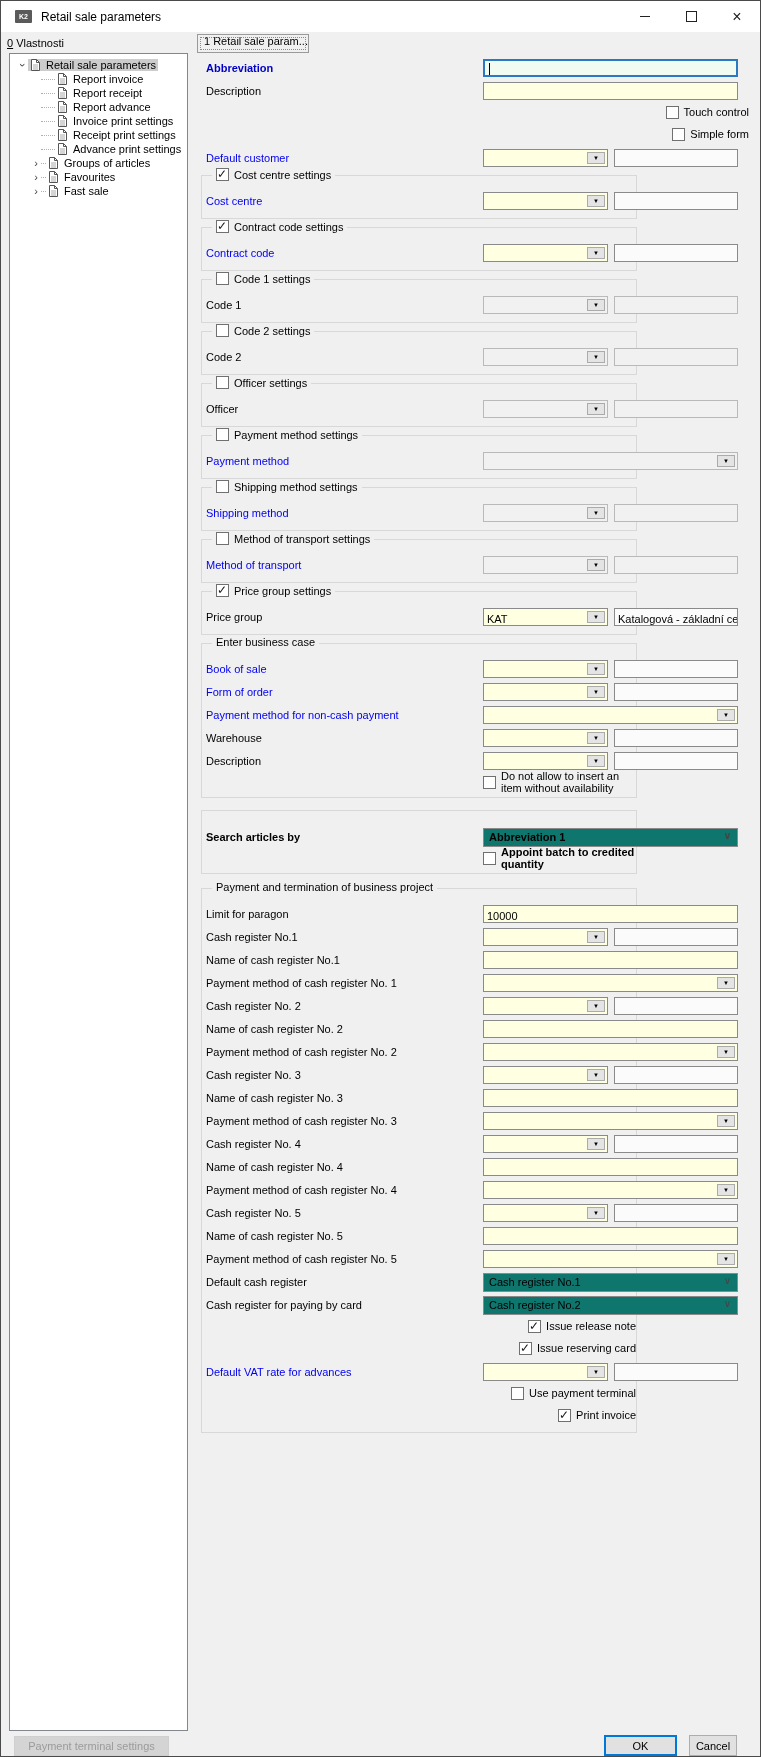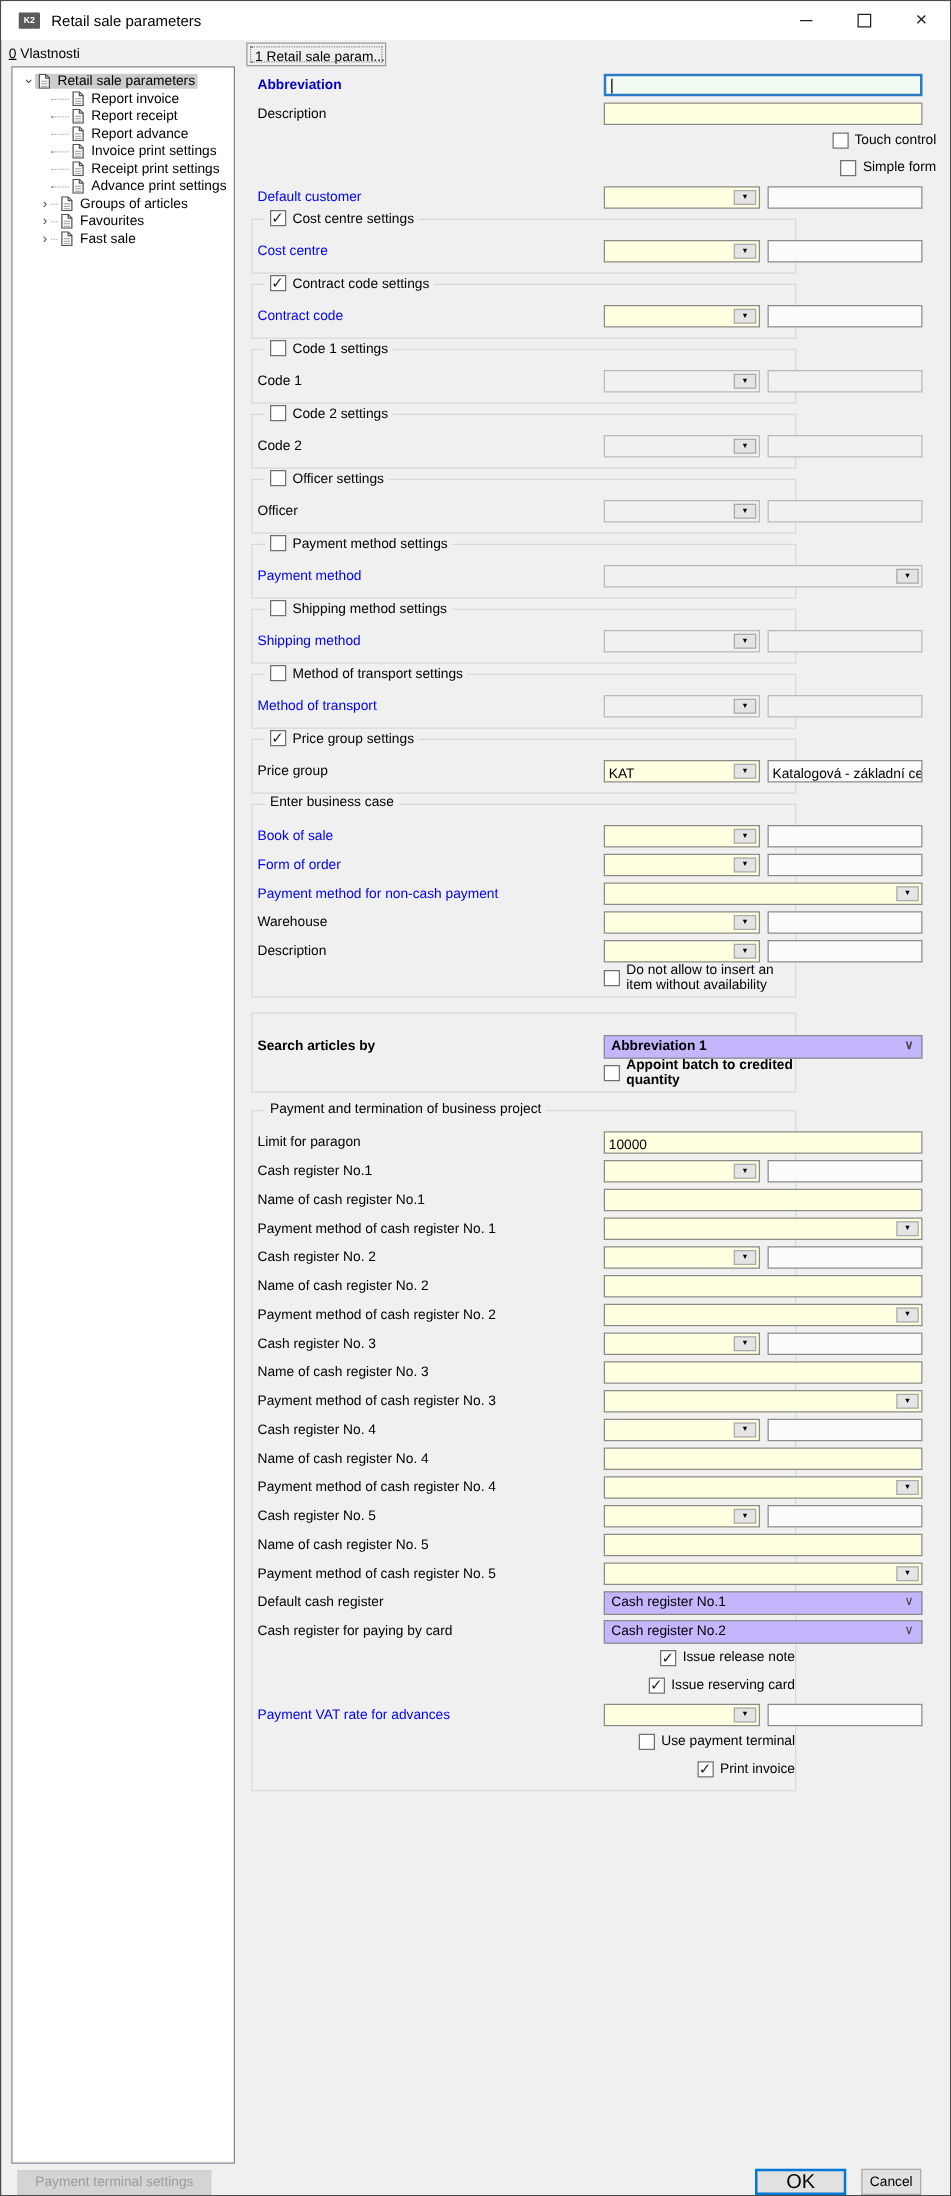--- a/index.html
+++ b/index.html
@@ -14,21 +14,21 @@
   .tb-btns{margin-left:auto;display:flex;height:31px;}
   .tb-btn{width:46px;height:31px;display:flex;align-items:center;justify-content:center;}
   .glyph-min{width:10px;height:1px;background:#222;}
   .glyph-max{width:9px;height:9px;border:1px solid #222;}
   .glyph-close{font-size:16px;color:#222;line-height:1;}
 
   
   .props-header{position:absolute;left:6px;top:36px;font-size:11px;color:#000;}
   .props-header .accel{text-decoration:underline;}
   .tab{position:absolute;left:196px;top:33px;width:112px;height:19px;background:#f0f0f0;
-    border:1px solid #9a9a9a;box-sizing:border-box;font-size:11px;display:flex;align-items:flex-end;padding-left:6px;}
+    border:1px solid #9a9a9a;box-sizing:border-box;font-size:11px;display:flex;align-items:flex-start;padding-left:6px;}
   .tab::after{content:"";position:absolute;inset:2px;border:1px dotted #8a8a8a;pointer-events:none;}
 
   
   .tree{position:absolute;left:8px;top:52px;width:179px;height:1678px;background:#fff;
     border:1px solid #82878f;box-sizing:border-box;overflow:hidden;padding-top:4px;}
   .titem{height:14px;display:flex;align-items:center;font-size:11px;white-space:nowrap;}
   .chev{width:10px;text-align:center;color:#444;font-size:11px;flex:none;}
   .chev.exp{transform:rotate(90deg);}
   .ind-root{padding-left:8px;}
   .ind-child{padding-left:31px;text-align:center;}
@@ -51,21 +51,21 @@
     font-size:11px;display:flex;align-items:flex-end;padding:0 3px;overflow:hidden;white-space:nowrap;}
   .input.wide{width:255px;}
   .pf{width:124px;background:#fbfbfb;}
   .combo{width:125px;position:relative;}
   .combo.wide{width:255px;}
   .dd{position:absolute;top:2px;right:2px;bottom:2px;width:18px;background:#e4e4e4;
     border:1px solid #ababab;box-sizing:border-box;display:flex;align-items:center;justify-content:center;}
   .dd::after{content:"▼";font-size:6px;color:#000;}
   .focus{background:#f2fbf2;border:2px solid #2b79c2;}
   .caret{display:inline-block;width:1px;height:12px;background:#000;margin-left:1px;}
-  .flatselect{width:255px;height:19px;box-sizing:border-box;background:#c4b5fd;border:1px solid #8a8a8a;
+  .flatselect{width:255px;height:19px;box-sizing:border-box;background:#0f766e;border:1px solid #8a8a8a;
     font-size:11px;display:flex;align-items:center;padding:0 5px;position:relative;}
   .flatselect::after{content:"∨";position:absolute;right:6px;top:1px;font-size:10px;color:#444;}
   .dis .input,.input.dis{background:#f1f1f1;border-color:#b9b9b9;}
   .dis .pf{background:#f1f1f1;}
 
   .cb{width:13px;height:13px;box-sizing:border-box;background:#fff;border:1px solid #707070;position:relative;flex:none;}
   .cb[data-checked="true"]::after{content:"✓";position:absolute;left:0px;top:-2px;font-size:12px;color:#1b1b1b;}
 
   .group{position:relative;box-sizing:border-box;margin:8px 0 0 4px;width:436px;
     border:1px solid #d8d8d8;padding:16px 0 8px 0;}
@@ -74,21 +74,21 @@
   .legend{position:absolute;top:-8px;left:10px;background:#f0f0f0;padding:0 4px;
     display:flex;align-items:center;gap:5px;font-size:11px;color:#000;}
   .mt12{margin-top:12px;}
   .mt14{margin-top:14px;}
   .group .row:last-child,.group .cbrow:last-child{margin-bottom:0;}
 
   
   .btn-terminal{position:absolute;left:13px;top:1735px;width:155px;height:20px;background:#d4d4d4;
     border:1px solid #cfcfcf;box-sizing:border-box;color:#9b9b9b;font-size:11px;display:flex;align-items:center;justify-content:center;}
   .btn-ok{position:absolute;right:83px;top:1734px;width:73px;height:21px;background:#e1e1e1;
-    border:2px solid #0078d7;box-sizing:border-box;color:#000;font-size:16px;display:flex;align-items:center;justify-content:center;}
+    border:2px solid #0078d7;box-sizing:border-box;color:#000;font-size:11px;display:flex;align-items:center;justify-content:center;}
   .btn-cancel{position:absolute;right:23px;top:1734px;width:48px;height:21px;background:#e1e1e1;
     border:1px solid #adadad;box-sizing:border-box;color:#000;font-size:11px;display:flex;align-items:center;justify-content:center;}
 </style>
 </head>
 <body>
 
 <div class="window">
 
   <div class="titlebar">
     <div class="appicon">K2</div>
@@ -616,21 +616,21 @@
       <div class="cbrow cb-ind">
           <span class="cb" data-checked="true"></span>
           <span>Issue release note</span>
         </div>
       <div class="cbrow cb-ind">
           <span class="cb" data-checked="true"></span>
           <span>Issue reserving card</span>
         </div>
 
       <div class="row">
-          <div class="lbl blue">Payment VAT rate for advances</div>
+          <div class="lbl blue">Default VAT rate for advances</div>
         <div class="fa">
             <div class="input combo">
               <span class="dd"></span>
             </div>
             <div class="input pf"></div>
           </div>
         </div>
 
       <div class="cbrow cb-ind">
           <span class="cb" data-checked="false"></span>

